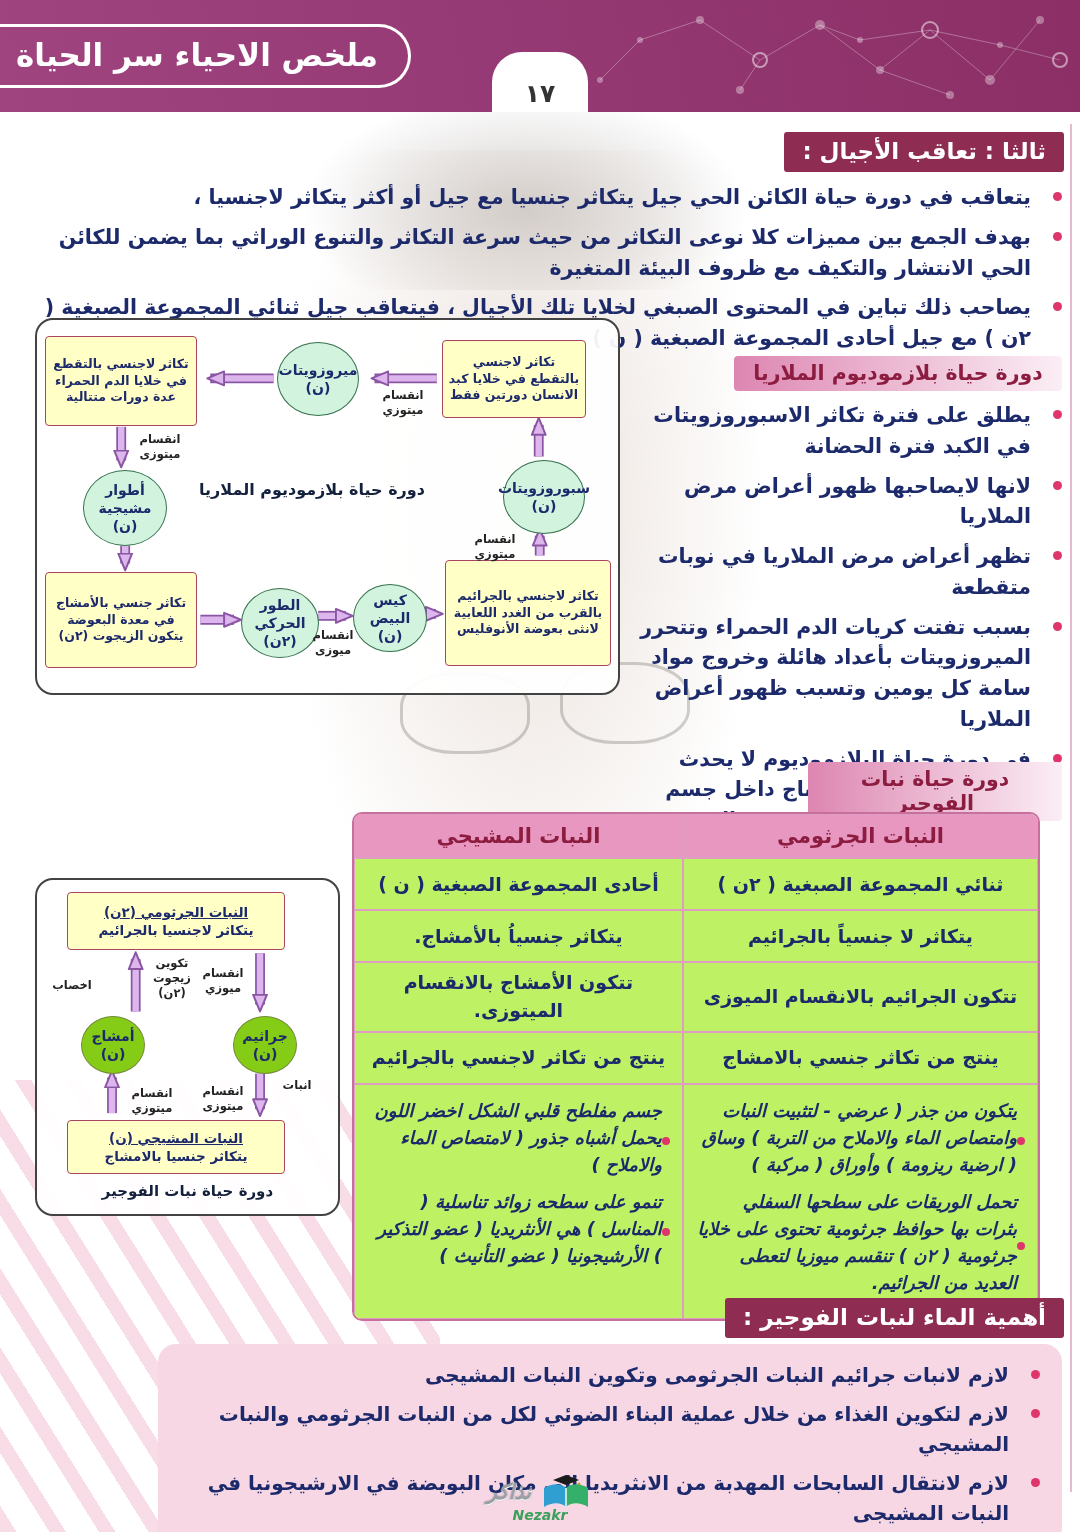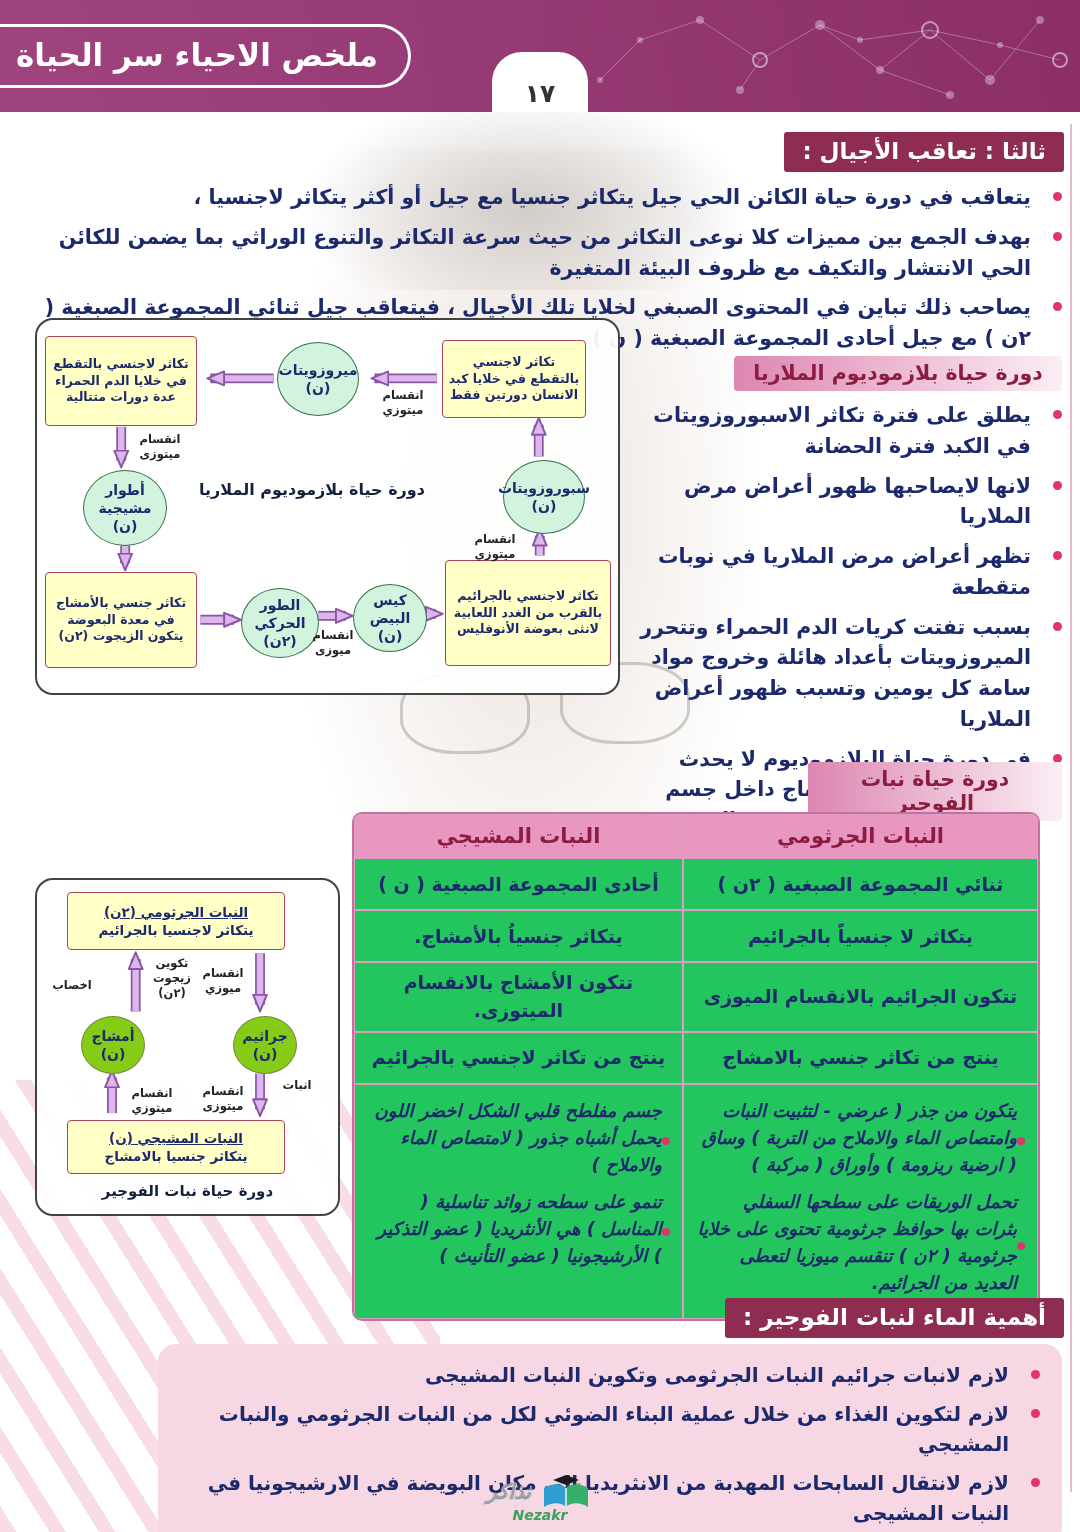--- a/index.html
+++ b/index.html
@@ -59,21 +59,21 @@
     line-height:1.3; z-index:3; }
   .dtitle { position:absolute; color:#14213d; font-weight:bold; font-size:16px; text-align:center; z-index:2; }
   .yline1 { text-decoration:underline; display:block; }
   .ycol { display:flex; flex-direction:column; }
 
   
   .ftable { position:absolute; left:352px; top:812px; width:688px; z-index:2;
     border:2px solid #c96f9e; border-radius:10px; overflow:hidden;
     display:grid; grid-template-columns:1.08fr 1fr; background:#ffffff; }
   .cell { border:1px solid #dd9ec2; display:flex; align-items:center; justify-content:center;
-    text-align:center; font-weight:bold; color:#1c2a6b; font-size:19px; background:#22c55e;
+    text-align:center; font-weight:bold; color:#1c2a6b; font-size:19px; background:#bef264;
     padding:6px 10px; min-height:52px; line-height:1.45; }
   .cell.th { background:#e897c0; color:#8c1c40; font-size:21px; min-height:42px; }
   .cell.feat { flex-direction:column; align-items:stretch; justify-content:flex-start;
     text-align:right; font-size:18px; padding:12px 12px; min-height:232px; }
   .fb { display:flex; gap:0; align-items:center; margin-bottom:10px; line-height:1.5;font-style:italic; }
   .fb .dot { margin-top:8px; width:8px; height:8px; }
 
   
   .water-box { position:absolute; left:158px; top:1344px; width:904px; z-index:2;
     background:#f8d7e5; border-radius:18px; padding:16px 22px 8px; }

